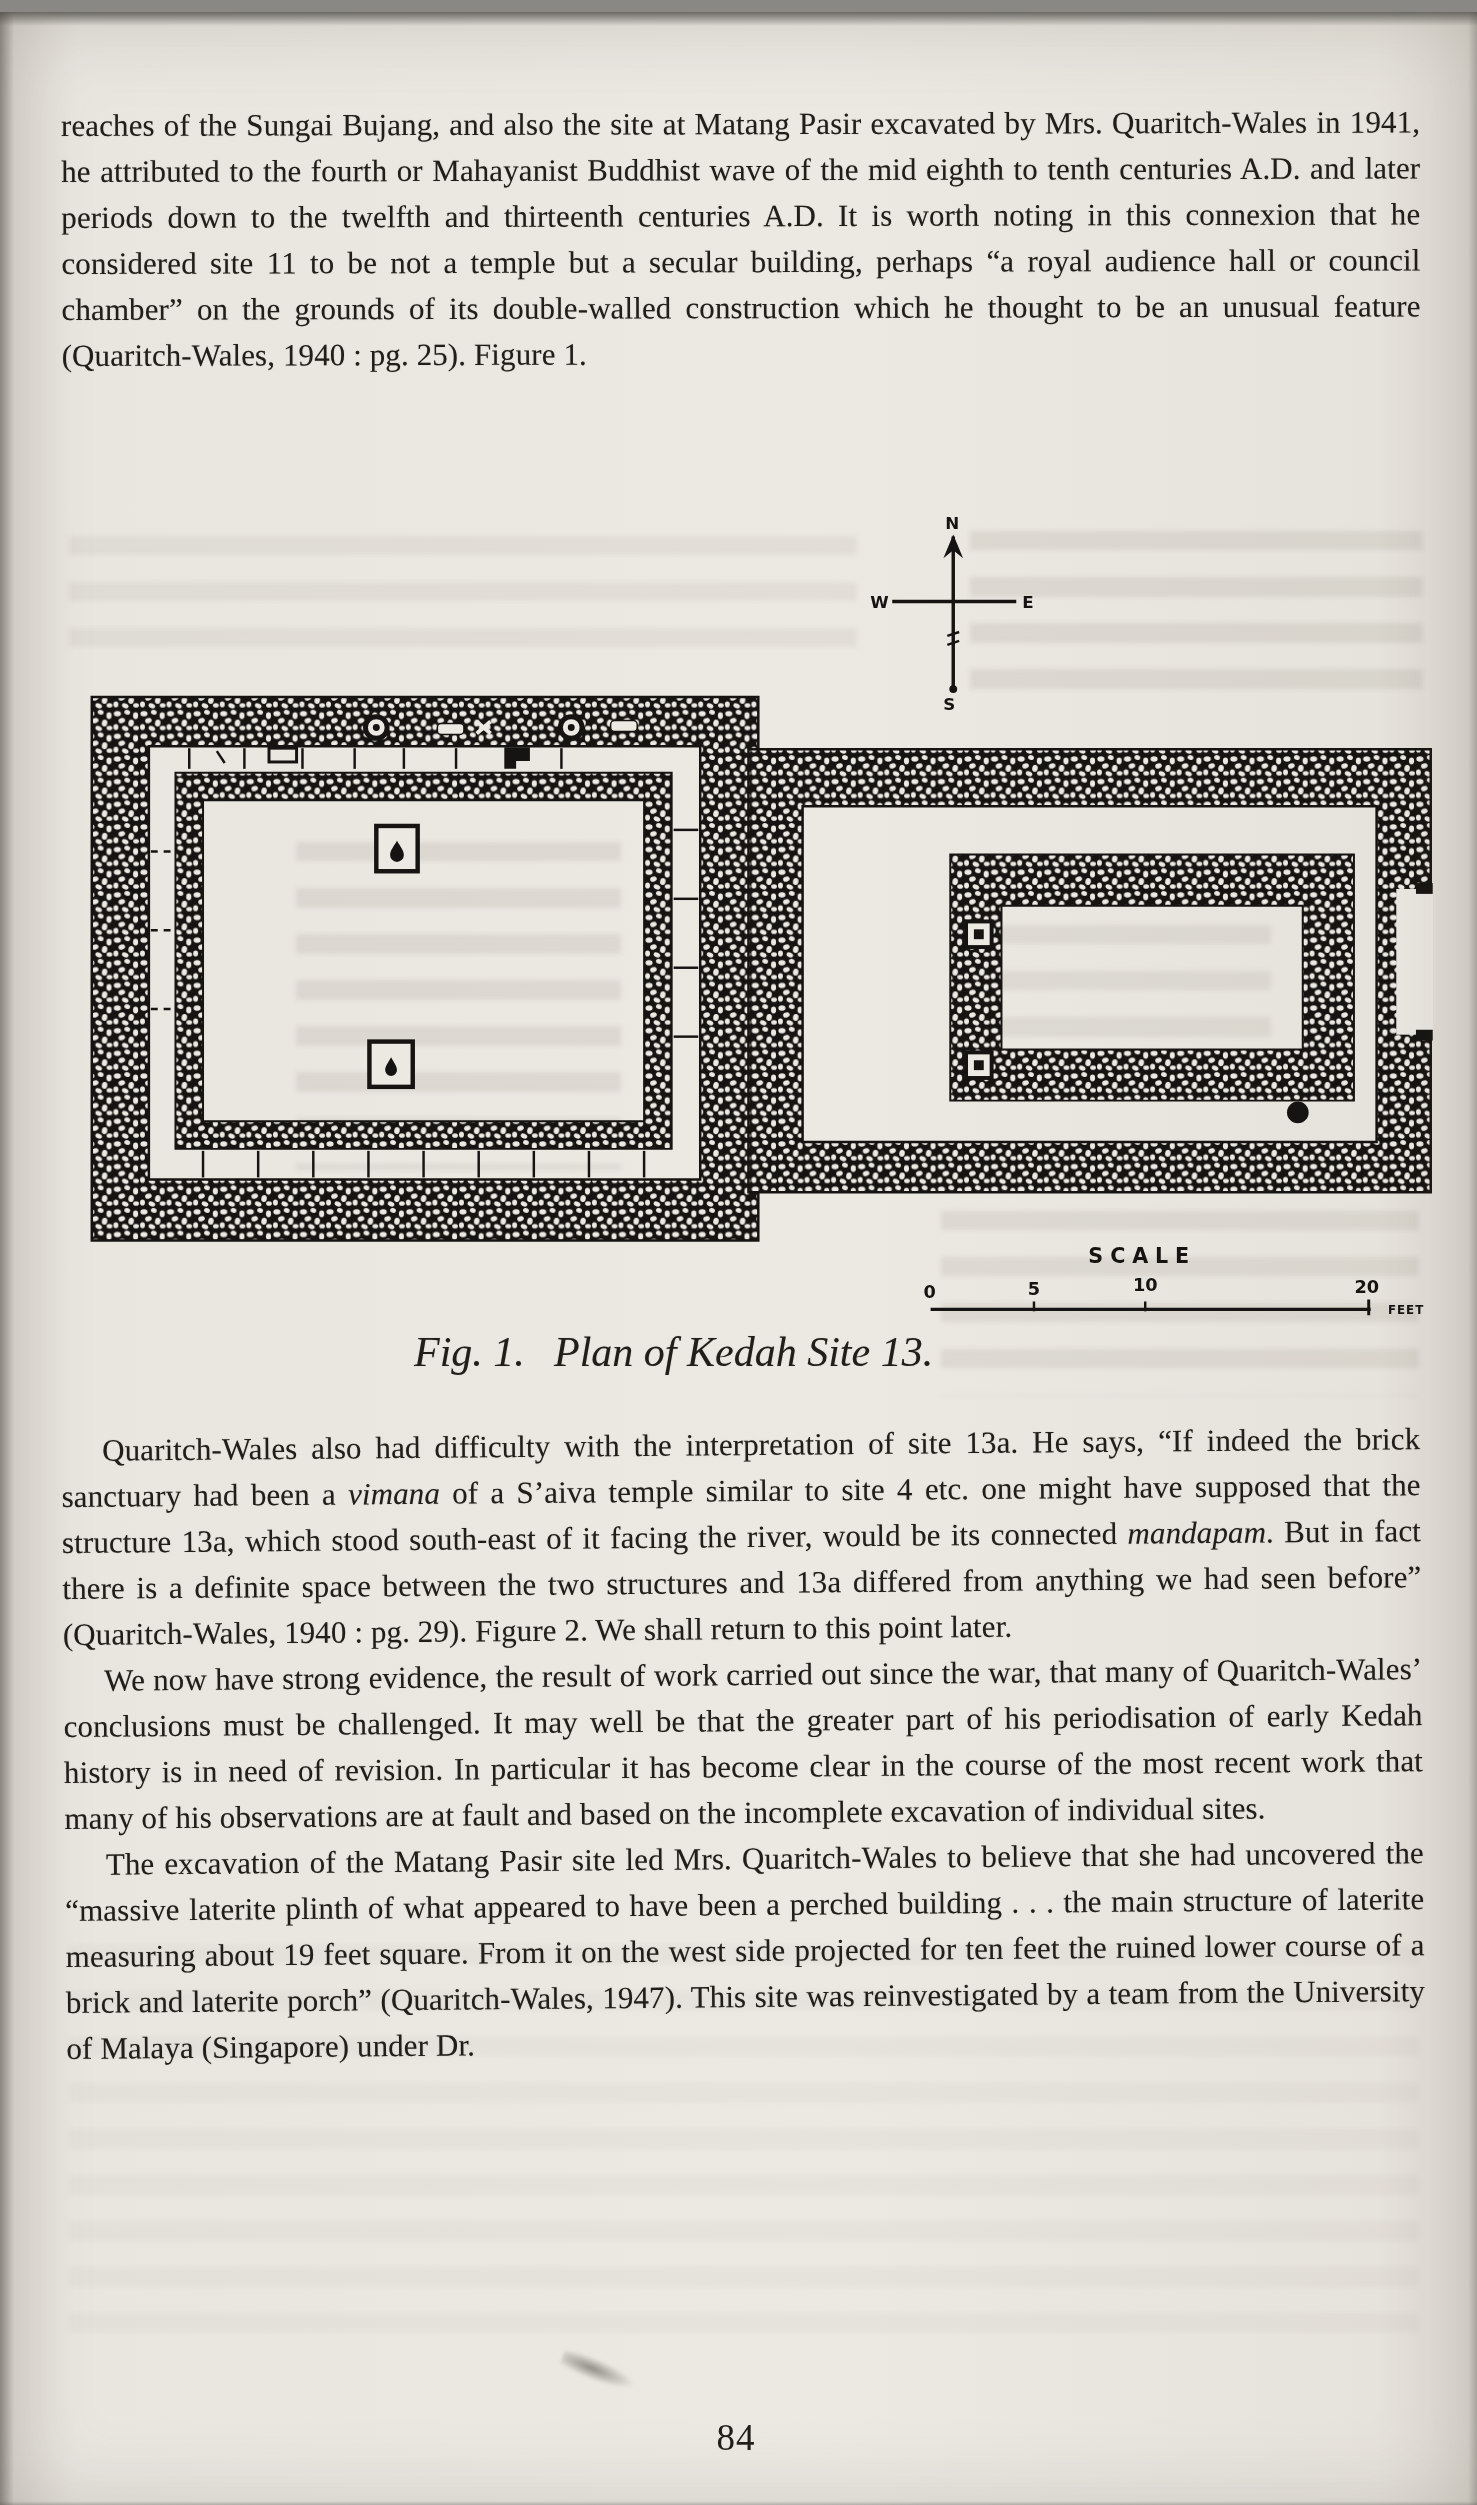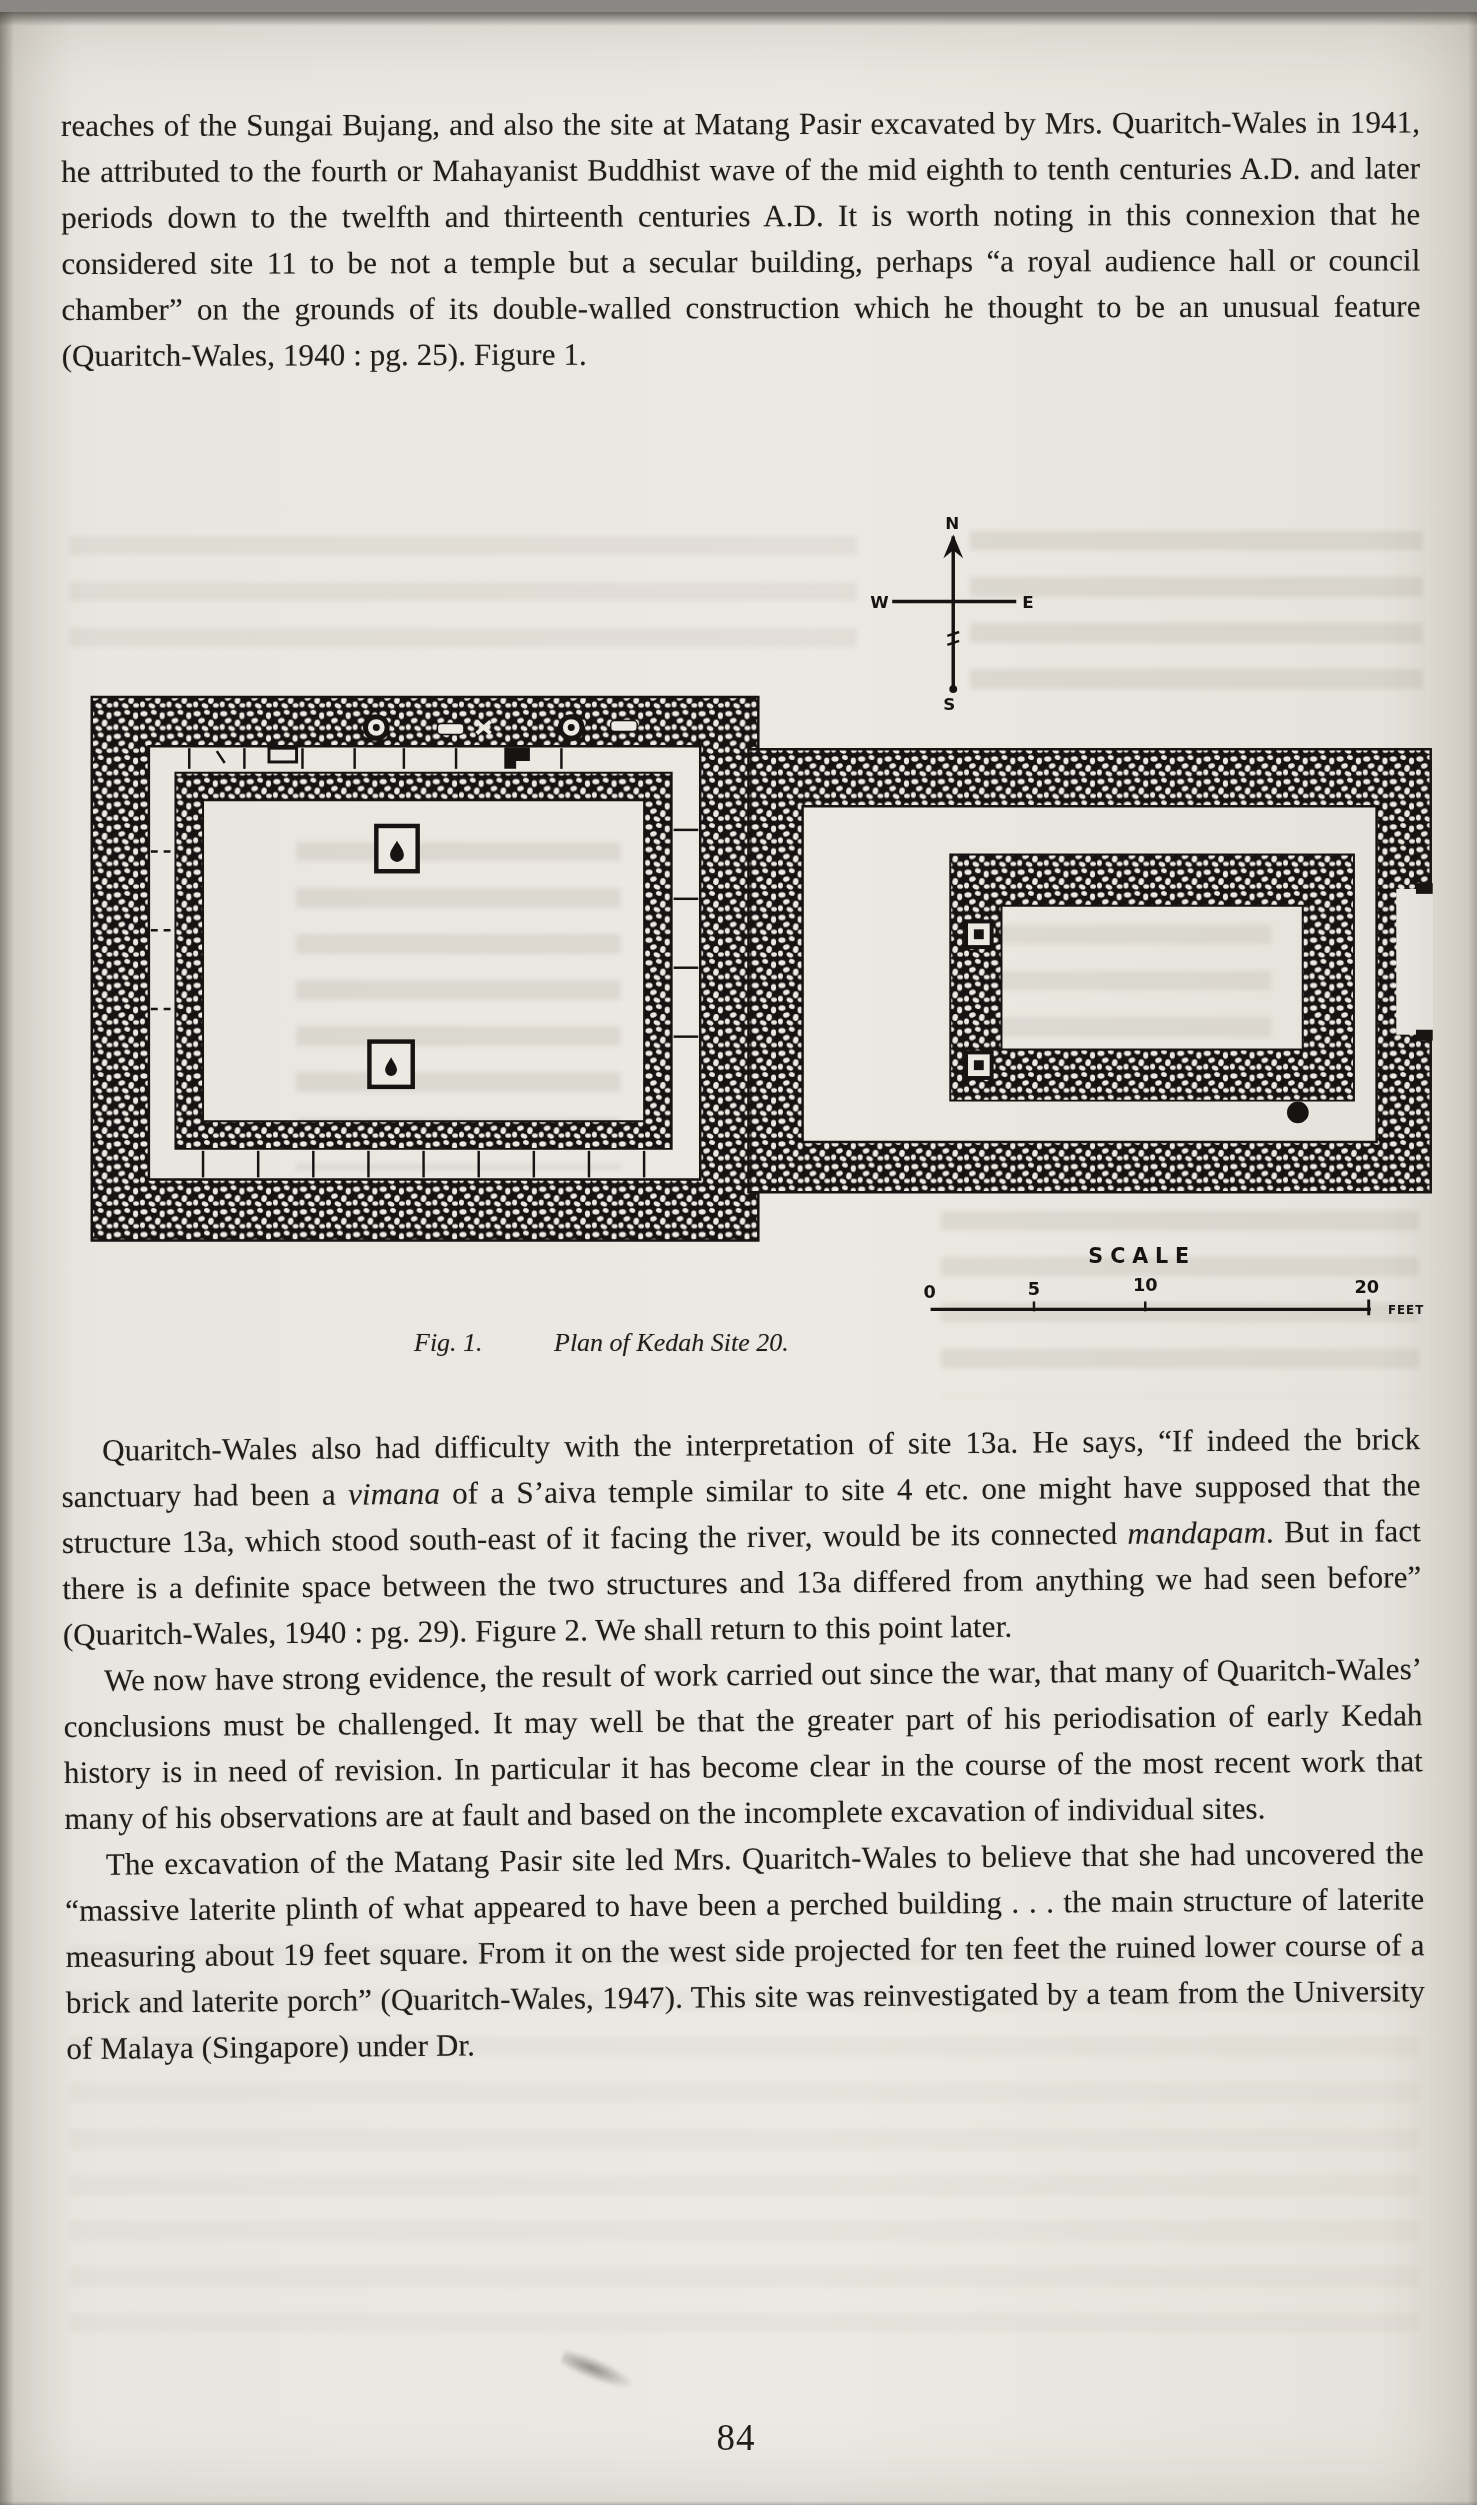--- a/index.html
+++ b/index.html
@@ -29,21 +29,21 @@
   .bodytext p{margin:0;}
   .bodytext p.indent{text-indent:41px;}
   .it{font-style:italic;}
   #para-1{top:91px;transform:rotate(-0.15deg);transform-origin:left top;}
   #col-lower{top:1416px;transform:rotate(-0.5deg);transform-origin:left top;}
 
   .figure-svg{position:absolute;left:59px;top:493px;z-index:2;}
 
   .caption{
     position:absolute;left:0;top:1316px;width:1478px;height:59px;z-index:3;
-    font-style:italic;font-size:26px;
+    font-style:italic;font-size:42px;
     text-shadow:0 0 1px rgba(33,29,25,.3);
   }
   .caption .cap-label{position:absolute;left:414px;}
   .caption .cap-title{position:absolute;left:554px;}
 
   .folio{
     position:absolute;left:0;top:2404px;width:1472px;text-align:center;
     font-size:37px;letter-spacing:1px;z-index:3;
   }
   .smudge{
@@ -185,21 +185,21 @@
       <text x="884" y="805" font-size="18">0</text>
       <text x="990" y="802" font-size="18">5</text>
       <text x="1103" y="798" font-size="18">10</text>
       <text x="1328" y="800" font-size="18">20</text>
       <text x="1368" y="822" font-size="12" letter-spacing="1">FEET</text>
     </g>
   </svg>
 
   <div class="caption">
     <span class="cap-label">Fig. 1.</span>
-    <span class="cap-title">Plan of Kedah Site 20.</span>
+    <span class="cap-title">Plan of Kedah Site 13.</span>
   </div>
 
   <div class="bodytext" id="col-lower">
     <p class="indent"><span>Quaritch-Wales also had difficulty with the interpretation of site 13a. He says, “If indeed the brick sanctuary had been a </span><span class="it">vimana</span><span> of a S’aiva temple similar to site 4 etc. one might have supposed that the structure 13a, which stood south-east of it facing the river, would be its connected </span><span class="it">mandapam</span><span>. But in fact there is a definite space between the two structures and 13a differed from anything we had seen before” (Quaritch-Wales, 1940 : pg. 29). Figure 2. We shall return to this point later.</span></p>
     <p class="indent"><span>We now have strong evidence, the result of work carried out since the war, that many of Quaritch-Wales’ conclusions must be challenged. It may well be that the greater part of his periodisation of early Kedah history is in need of revision. In particular it has become clear in the course of the most recent work that many of his observations are at fault and based on the incomplete excavation of individual sites.</span></p>
     <p class="indent"><span>The excavation of the Matang Pasir site led Mrs. Quaritch-Wales to believe that she had uncovered the “massive laterite plinth of what appeared to have been a perched building . . . the main structure of laterite measuring about 19 feet square. From it on the west side projected for ten feet the ruined lower course of a brick and laterite porch” (Quaritch-Wales, 1947). This site was reinvestigated by a team from the University of Malaya (Singapore) under Dr.</span></p>
   </div>
 
   <div class="smudge"></div>
   <div class="folio">84</div>

